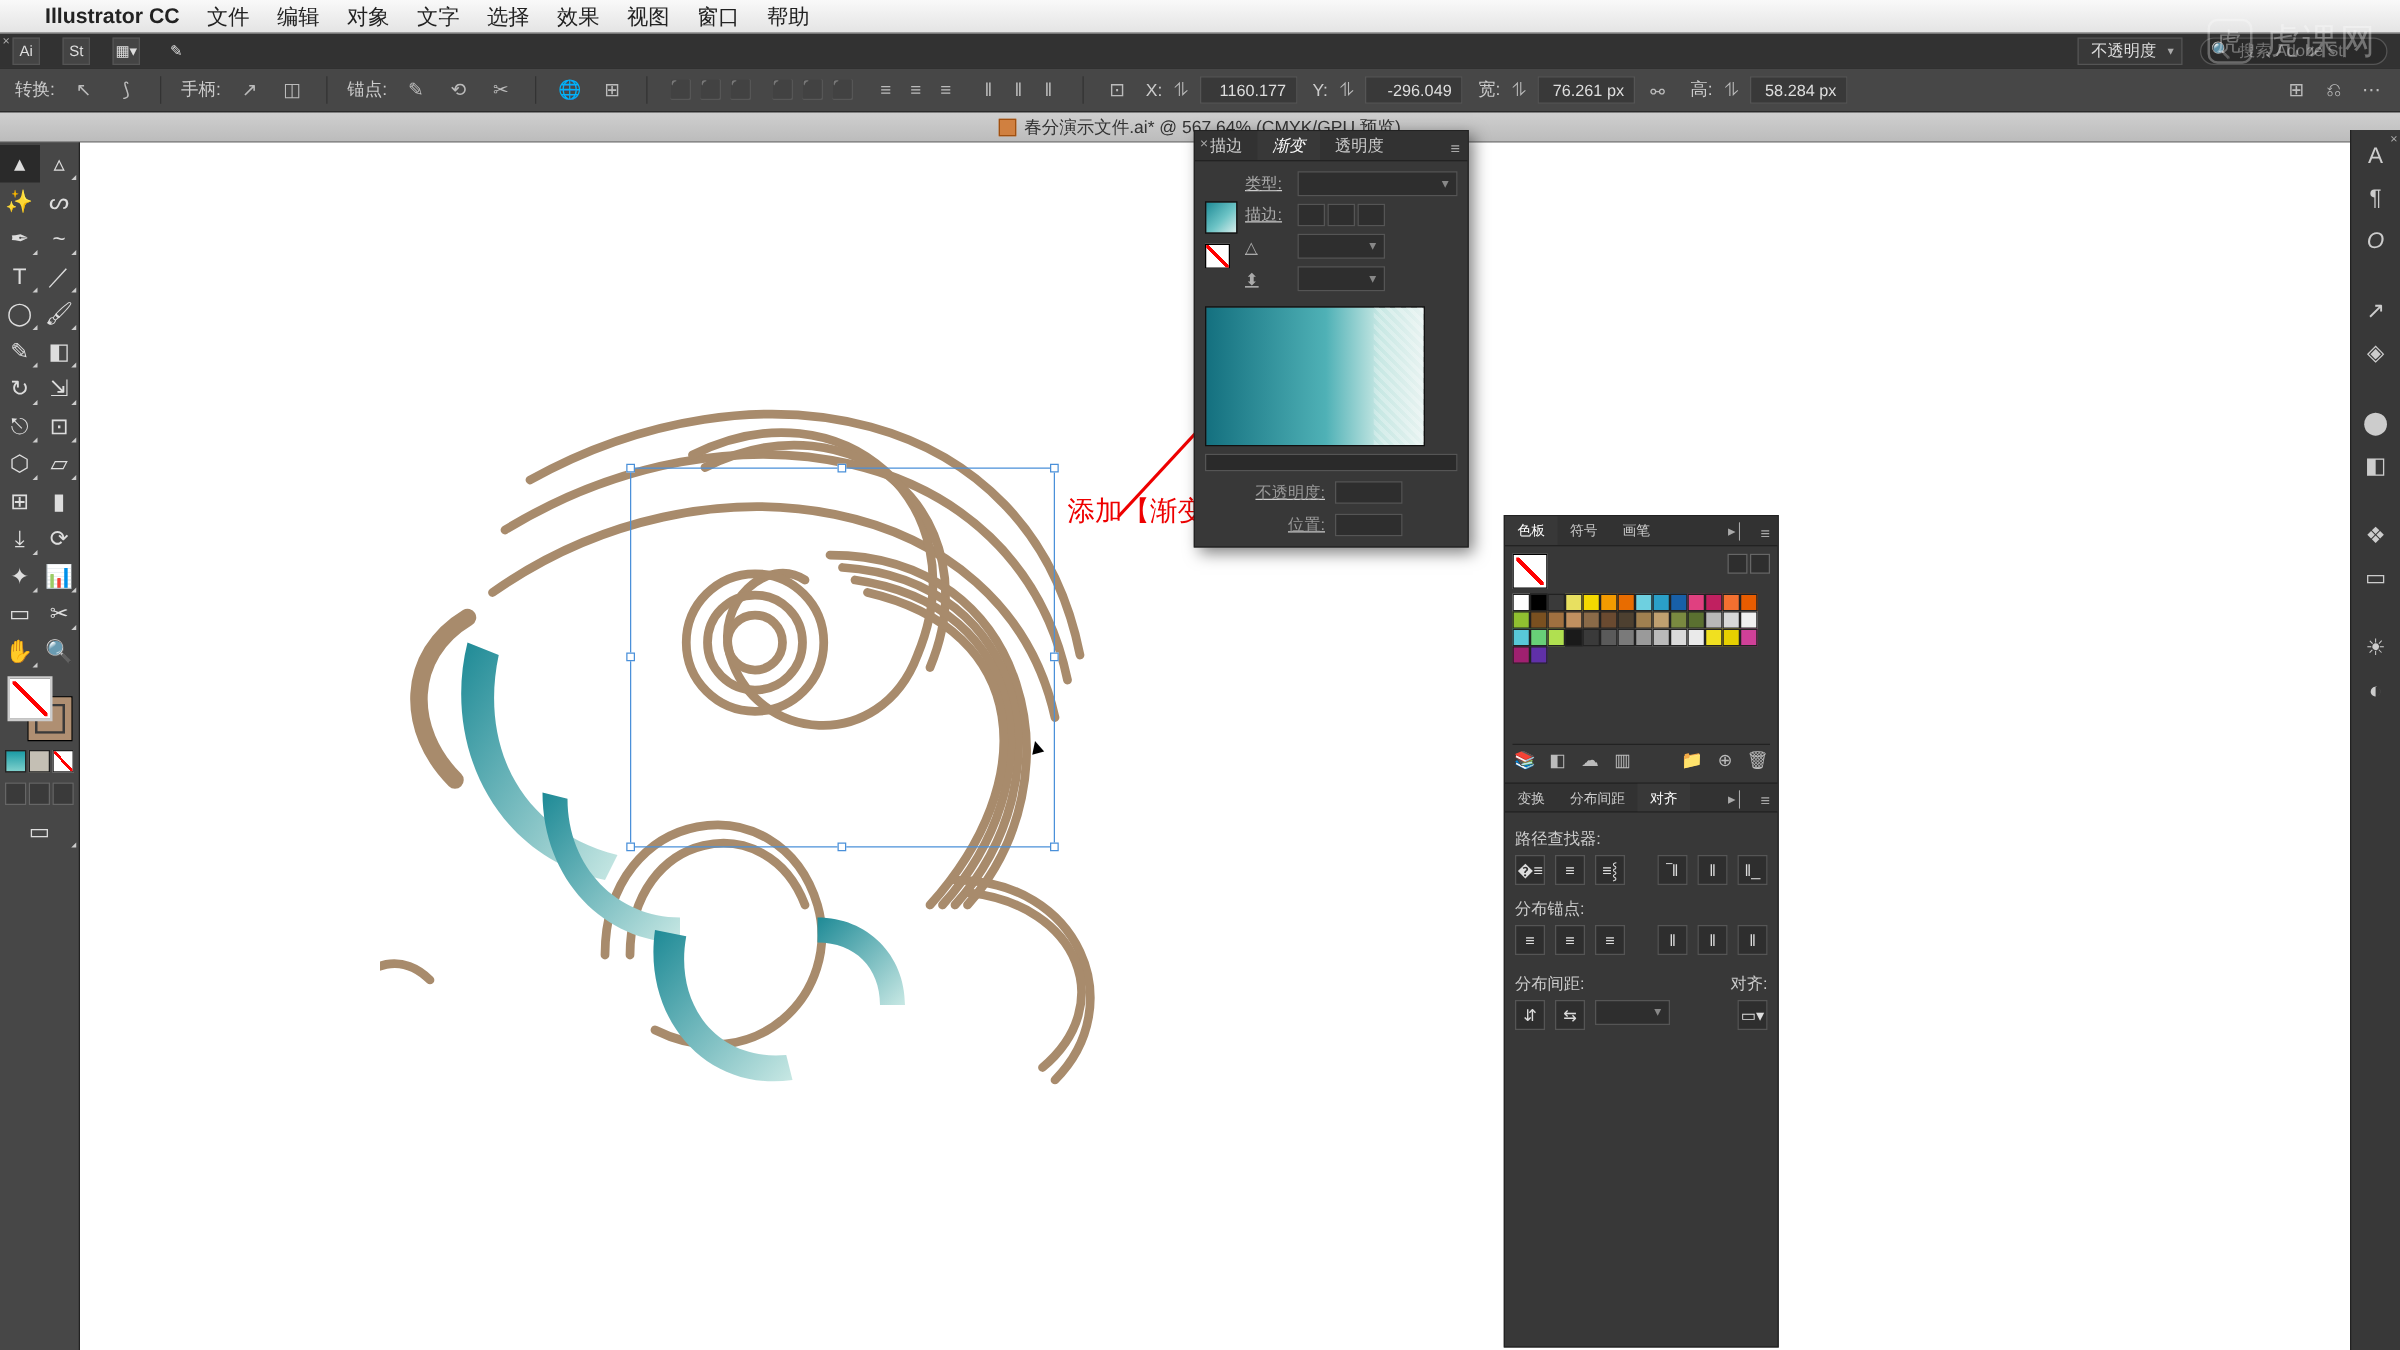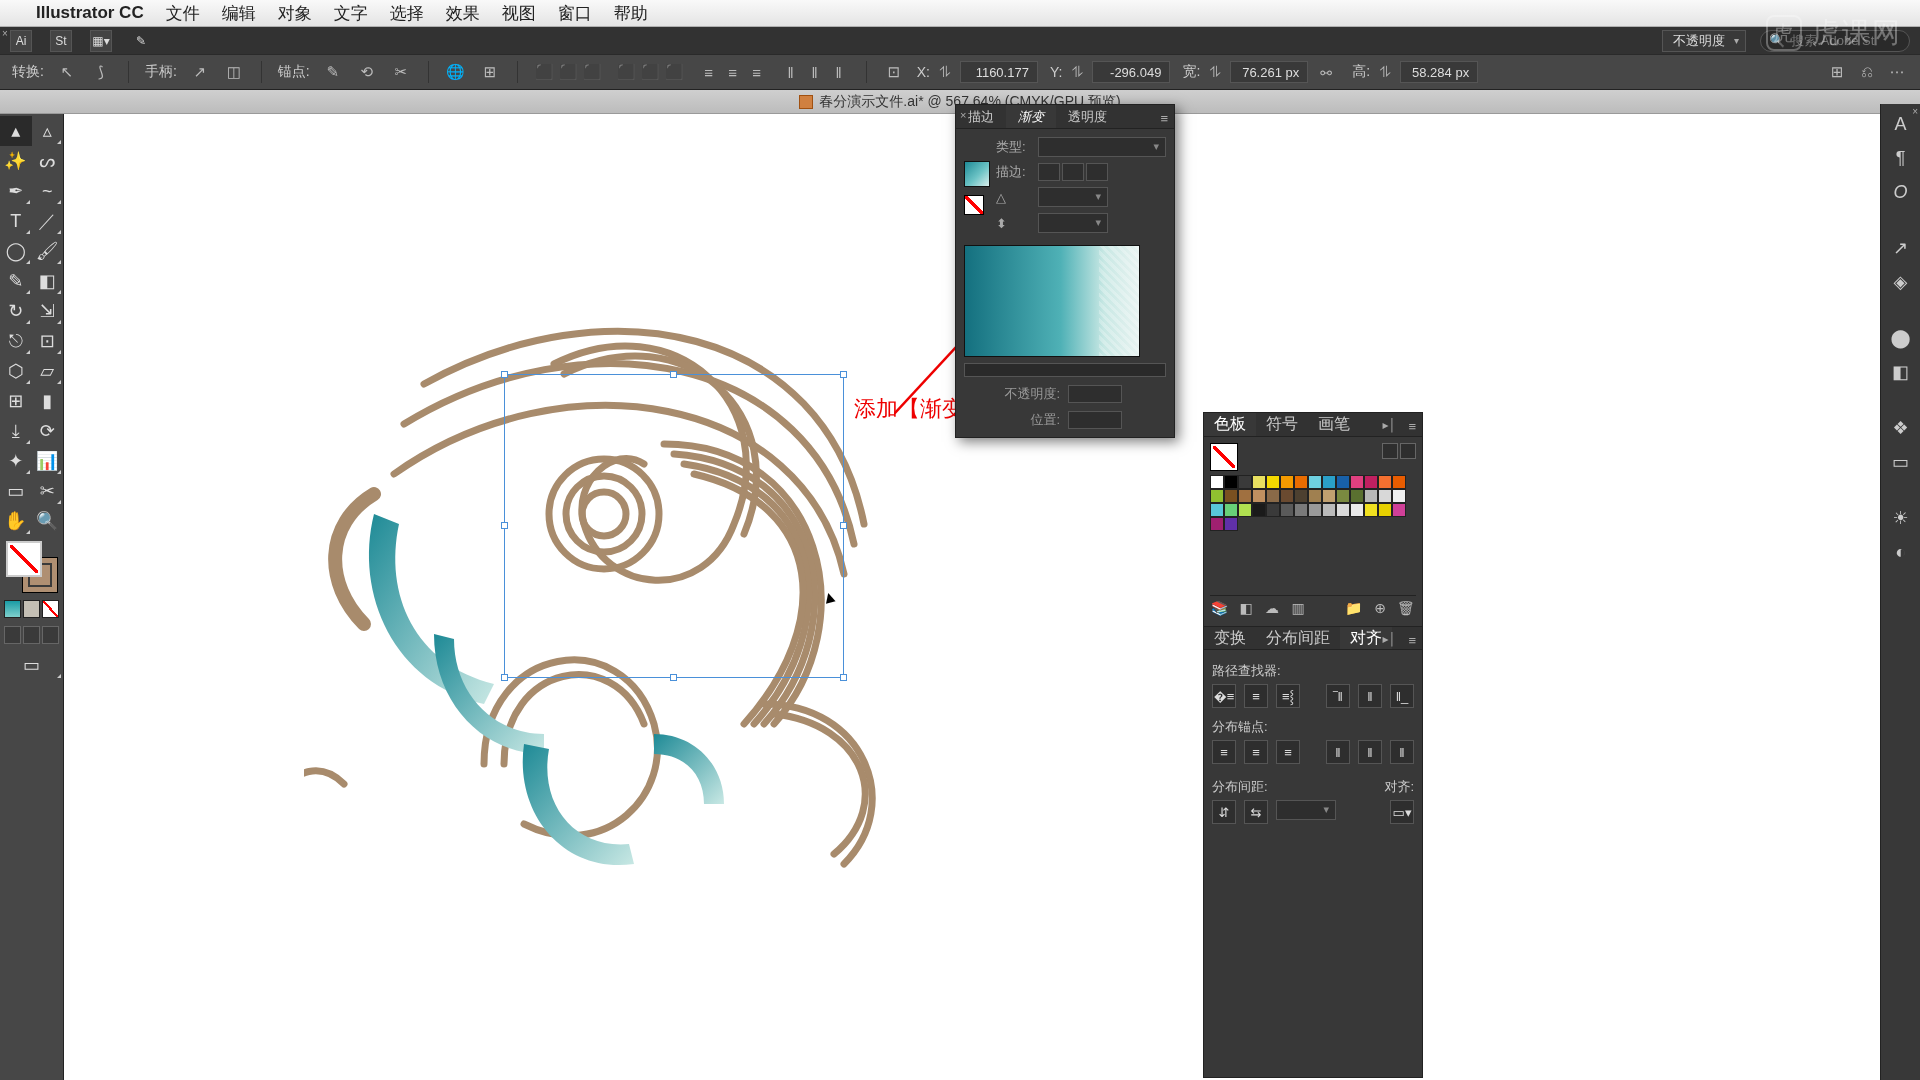--- a/index.html
+++ b/index.html
@@ -60,21 +60,21 @@
 .cursor-fake { position:absolute; left:760px; top:470px; font-size:20px; color:#000; transform:rotate(-15deg); }
 
 
 .panel { position:absolute; background:#383838; border:1px solid #222; box-shadow:4px 4px 12px rgba(0,0,0,.5); color:#ccc; font-size:13px; }
 .panel .phead { height:24px; display:flex; align-items:center; background:#323232; border-bottom:1px solid #222; }
 .panel .phead .ptab { padding:0 12px; height:100%; display:flex; align-items:center; }
 .panel .phead .ptab.active { background:#383838; color:#fff;font-style:italic; }
 .panel .phead .close { position:absolute; left:4px; top:4px; font-size:11px; color:#aaa; }
 .panel .phead .menu { position:absolute; right:6px; top:6px; font-size:13px; color:#aaa; }
 .grad-panel { left:955px; top:104px; width:220px; }
-.grad-body { padding:8px; }
+.grad-body { padding:8px;text-decoration:underline; }
 .grad-row { display:flex; align-items:center; gap:6px; margin-bottom:6px; }
 .grad-preview { width:26px; height:26px; background:linear-gradient(135deg,#1e8a96,#6cc3c5 55%,#d9eeec); border:1px solid #111; }
 .grad-none { width:20px; height:20px; background:#fff; border:1px solid #000; position:relative; margin-top:4px;}
 .grad-none::after{content:"";position:absolute;inset:0;background:linear-gradient(to top right,transparent 44%,red 44%,red 56%,transparent 56%);}
 .grad-label { flex:0 0 36px; color:#aaa; }
 .grad-select { flex:1; height:20px; background:#2e2e2e; border:1px solid #555; position:relative; }
 .grad-select::after { content:"▾"; position:absolute; right:6px; top:2px; color:#888; font-size:11px; }
 .stroke-btns { display:flex; gap:2px; }
 .stroke-btn { width:22px; height:18px; background:#2e2e2e; border:1px solid #555; }
 .grad-slider { width:176px; height:112px; background:linear-gradient(90deg,#14707f,#4fb1b6 55%,#c8e8e4 80%,#e8f3f1); border:1px solid #111; margin:6px 0 6px 0; position:relative; }
@@ -86,21 +86,21 @@
 
 
 .rstrip { position:absolute; right:0; top:104px; width:40px; bottom:0; background:#383838; border-left:1px solid #222; display:flex; flex-direction:column; align-items:center; padding-top:6px; gap:6px; }
 .rstrip .rclose { position:absolute; right:2px; top:2px; font-size:10px; color:#aaa; }
 .rstrip .ricon { width:28px; height:28px; display:flex; align-items:center; justify-content:center; color:#ccc; font-size:18px; background:transparent; }
 .rstrip .rgap { height:16px; }
 
 
 .panel2 { left:1203px; top:412px; width:220px; bottom:2px; position:absolute; background:#383838; border:1px solid #222; color:#ccc; font-size:13px; display:flex; flex-direction:column; }
 .p2head { height:24px; display:flex; align-items:center; background:#323232; border-bottom:1px solid #222; position:relative; }
-.p2head .ptab { padding:0 10px; height:100%; display:flex; align-items:center; font-size:16px;text-align:right; }
+.p2head .ptab { padding:0 10px; height:100%; display:flex; align-items:center; font-size:11px;text-align:right; }
 .p2head .ptab.active { background:#383838; color:#fff; }
 .p2head .arrow { position:absolute; right:26px; top:5px; font-size:12px; color:#aaa; }
 .p2head .menu { position:absolute; right:6px; top:6px; color:#aaa; }
 .swatch-zone { padding:6px; }
 .sw-top { display:flex; justify-content:space-between; align-items:flex-start; }
 .sw-fill { width:28px; height:28px; background:#fff; border:1px solid #000; position:relative; }
 .sw-fill::after{content:"";position:absolute;inset:2px;background:linear-gradient(to top right,transparent 45%,red 45%,red 55%,transparent 55%);}
 .sw-view { display:flex; gap:2px; }
 .sw-vb { width:16px; height:16px; border:1px solid #666; background:#2e2e2e; }
 .sw-grid { display:flex; flex-wrap:wrap; gap:0; margin-top:4px; width:200px; }

